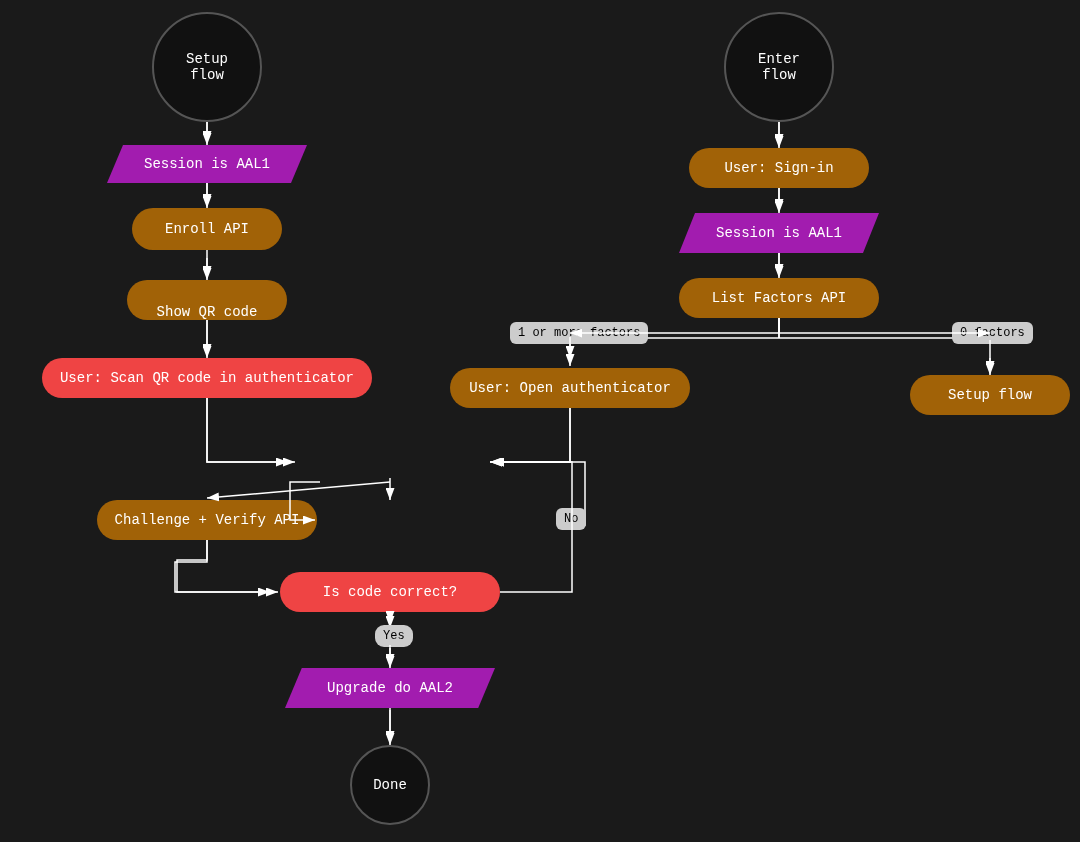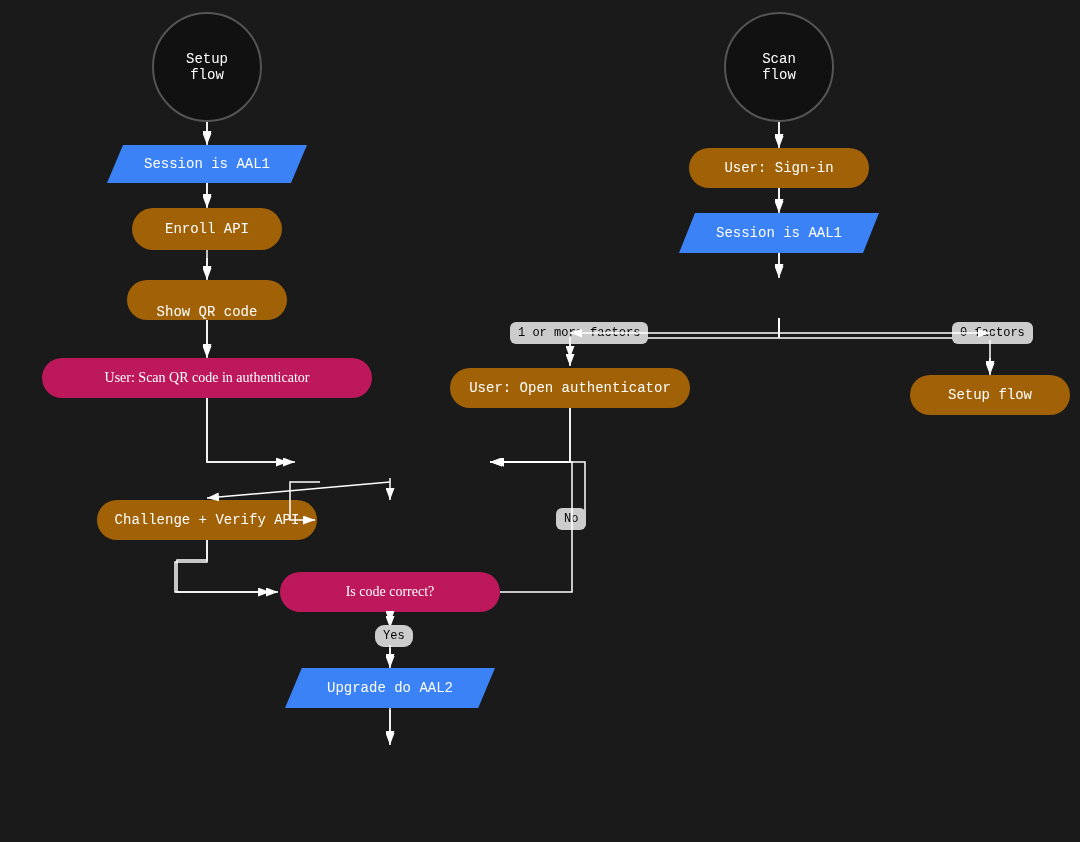--- a/index.html
+++ b/index.html
@@ -27,31 +27,30 @@
       font-family: 'Courier New', monospace;
       font-size: 14px;
       white-space: nowrap;
     }
     .node-circle {
       border-radius: 50%;
       background: #111111;
       border: 2px solid #555;
     }
     .node-parallelogram {
-      background: #3b82f6;
+      background: #a21caf;
       clip-path: polygon(8% 0%, 100% 0%, 92% 100%, 0% 100%);
     }
     .node-rounded {
       background: #a16207;
       border-radius: 30px;
     }
     .node-pill {
-      background: #be185d;
+      background: #ef4444;
       border-radius: 50px;
-      font-family: Liberation Serif, serif;
     }
     .node-badge {
       background: #cccccc;
       color: #000000;
       border-radius: 6px;
       font-size: 12px;
       padding: 4px 8px;
       white-space: nowrap;
     }
     
@@ -160,34 +159,40 @@
   </div>
 
   <div class="node node-badge" style="left:375px;top:625px;border-radius:9px;">
     <span>Yes</span>
   </div>
 
   <div class="node node-parallelogram" style="width:210px;height:40px;left:285px;top:668px;">
     <span>Upgrade do AAL2</span>
   </div>
 
+  <div class="node node-circle" style="width:80px;height:80px;left:350px;top:745px;">
+    <span>Done</span>
+  </div>
 
   <div class="node node-circle" style="width:110px;height:110px;left:724px;top:12px;">
-    <span style="white-space:pre-line;">Scan
+    <span style="white-space:pre-line;">Enter
 flow</span>
   </div>
 
   <div class="node node-rounded" style="width:180px;height:40px;left:689px;top:148px;">
     <span>User: Sign-in</span>
   </div>
 
   <div class="node node-parallelogram" style="width:200px;height:40px;left:679px;top:213px;">
     <span>Session is AAL1</span>
   </div>
 
+  <div class="node node-rounded" style="width:200px;height:40px;left:679px;top:278px;">
+    <span>List Factors API</span>
+  </div>
 
   <div class="node node-badge" style="left:510px;top:322px;">
     <span>1 or more factors</span>
   </div>
 
   <div class="node node-badge" style="left:952px;top:322px;">
     <span>0 factors</span>
   </div>
 
   <div class="node node-rounded" style="width:240px;height:40px;left:450px;top:368px;">

